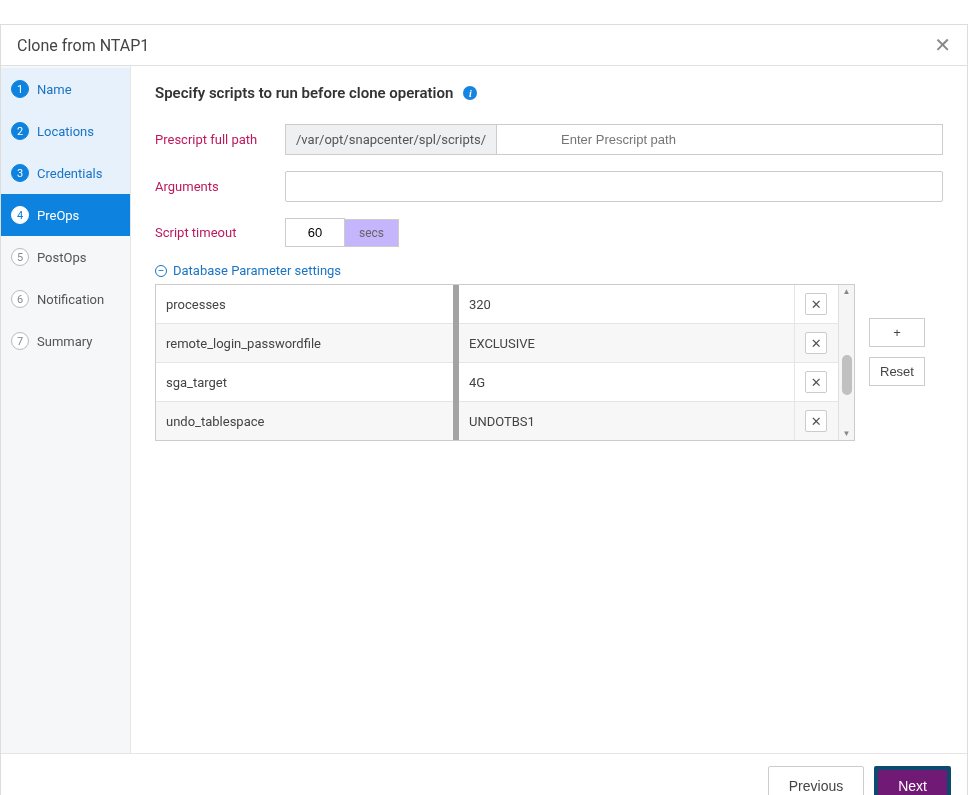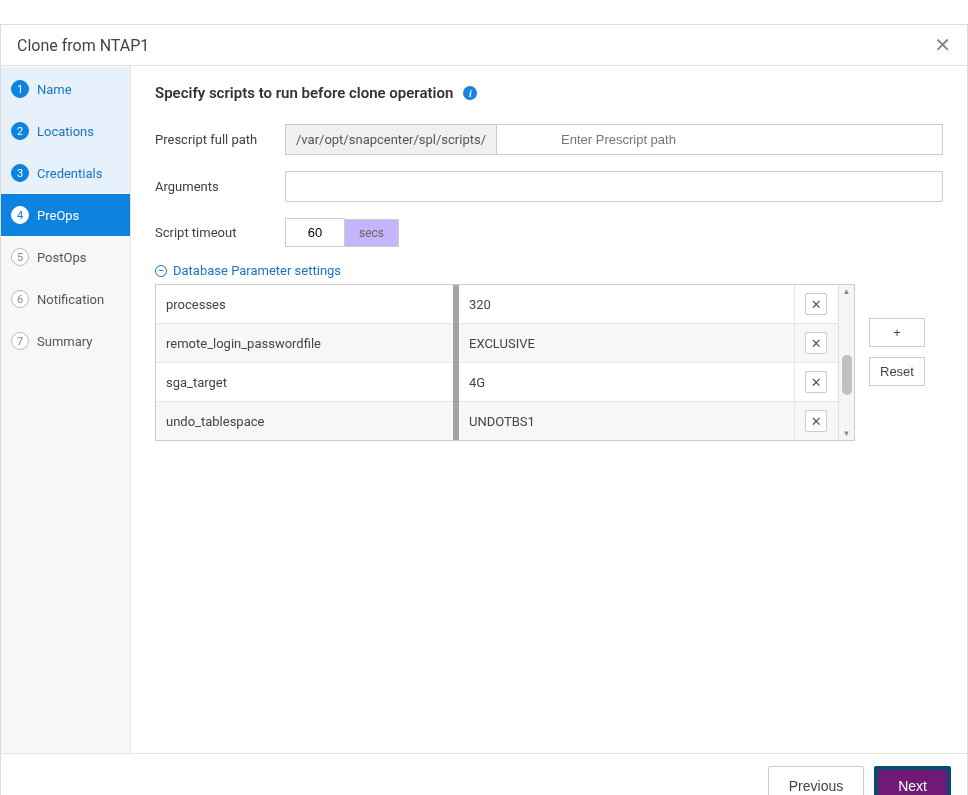--- a/index.html
+++ b/index.html
@@ -116,21 +116,21 @@
       justify-content: center;
       font-family: Georgia, serif;
     }
     .form-row {
       display: flex;
       align-items: center;
       margin-bottom: 16px;
     }
     .form-label {
       width: 130px;
-      color: #404040;
+      color: #be185d;
       font-size: 13px;
     }
     .path-group {
       flex: 1;
       display: flex;
       border: 1px solid #ccc;
       gap: 40px;
     }
     .path-prefix {
       background: #eef0f2;

